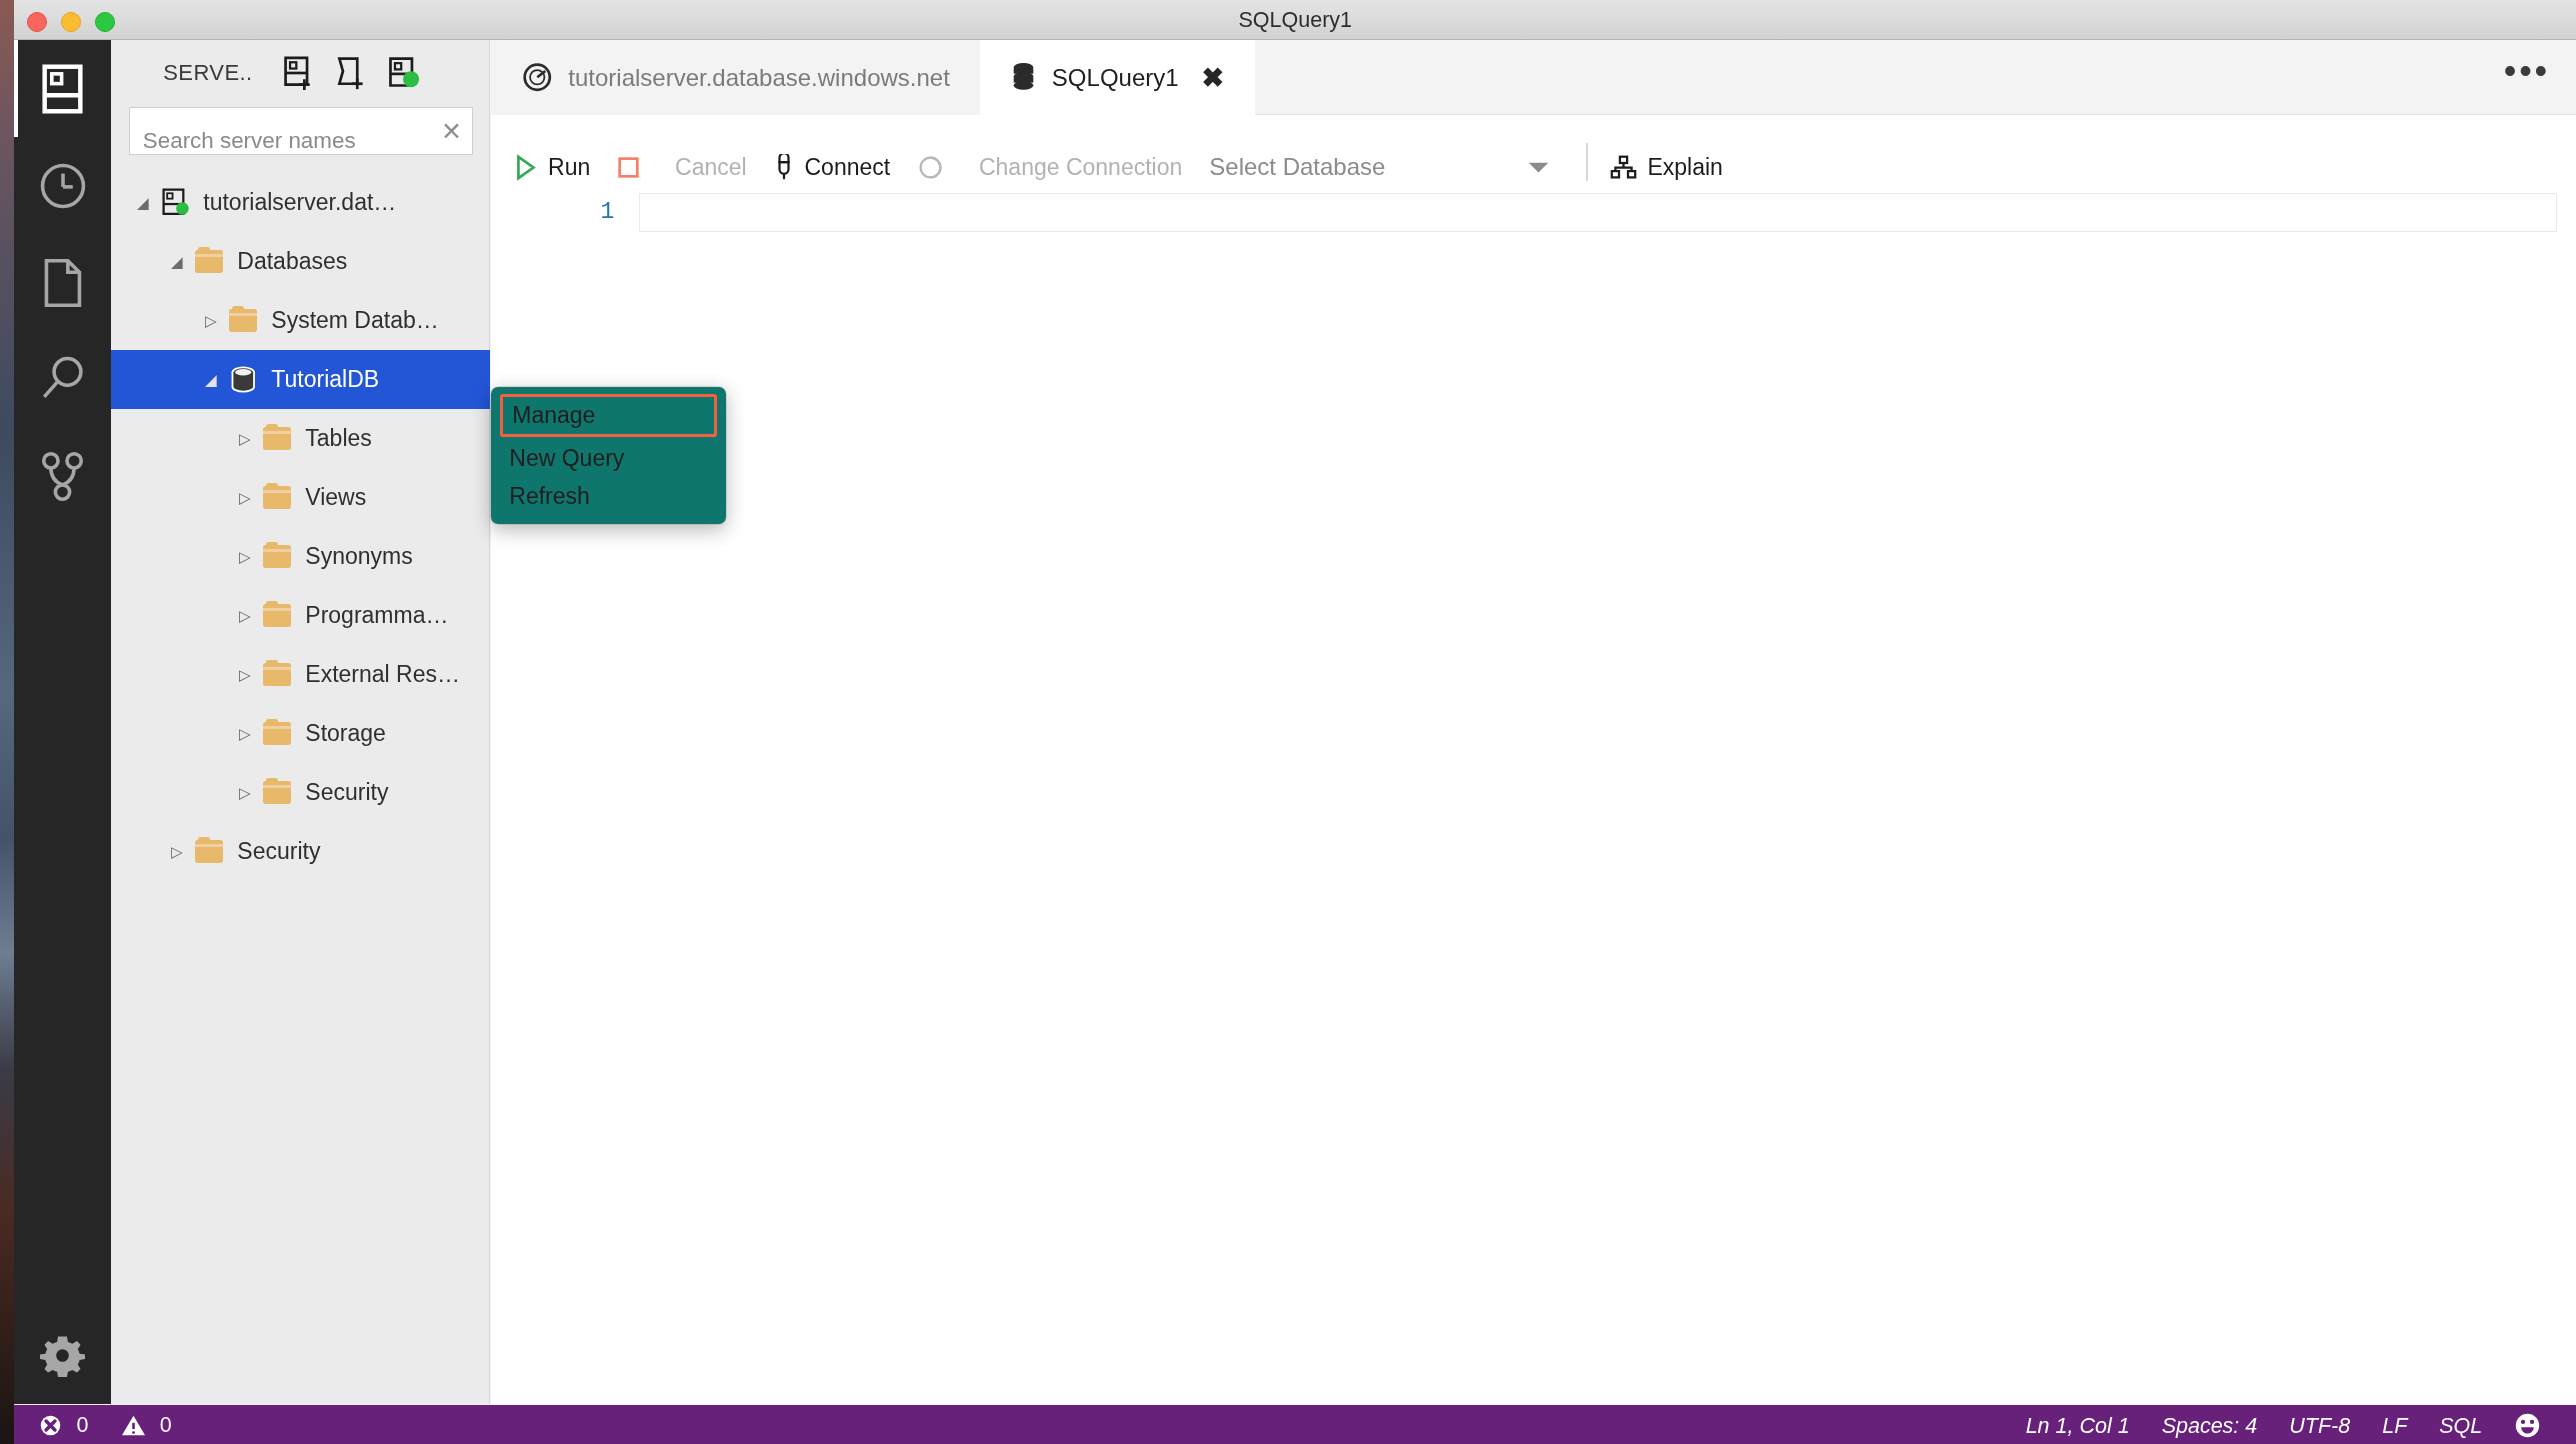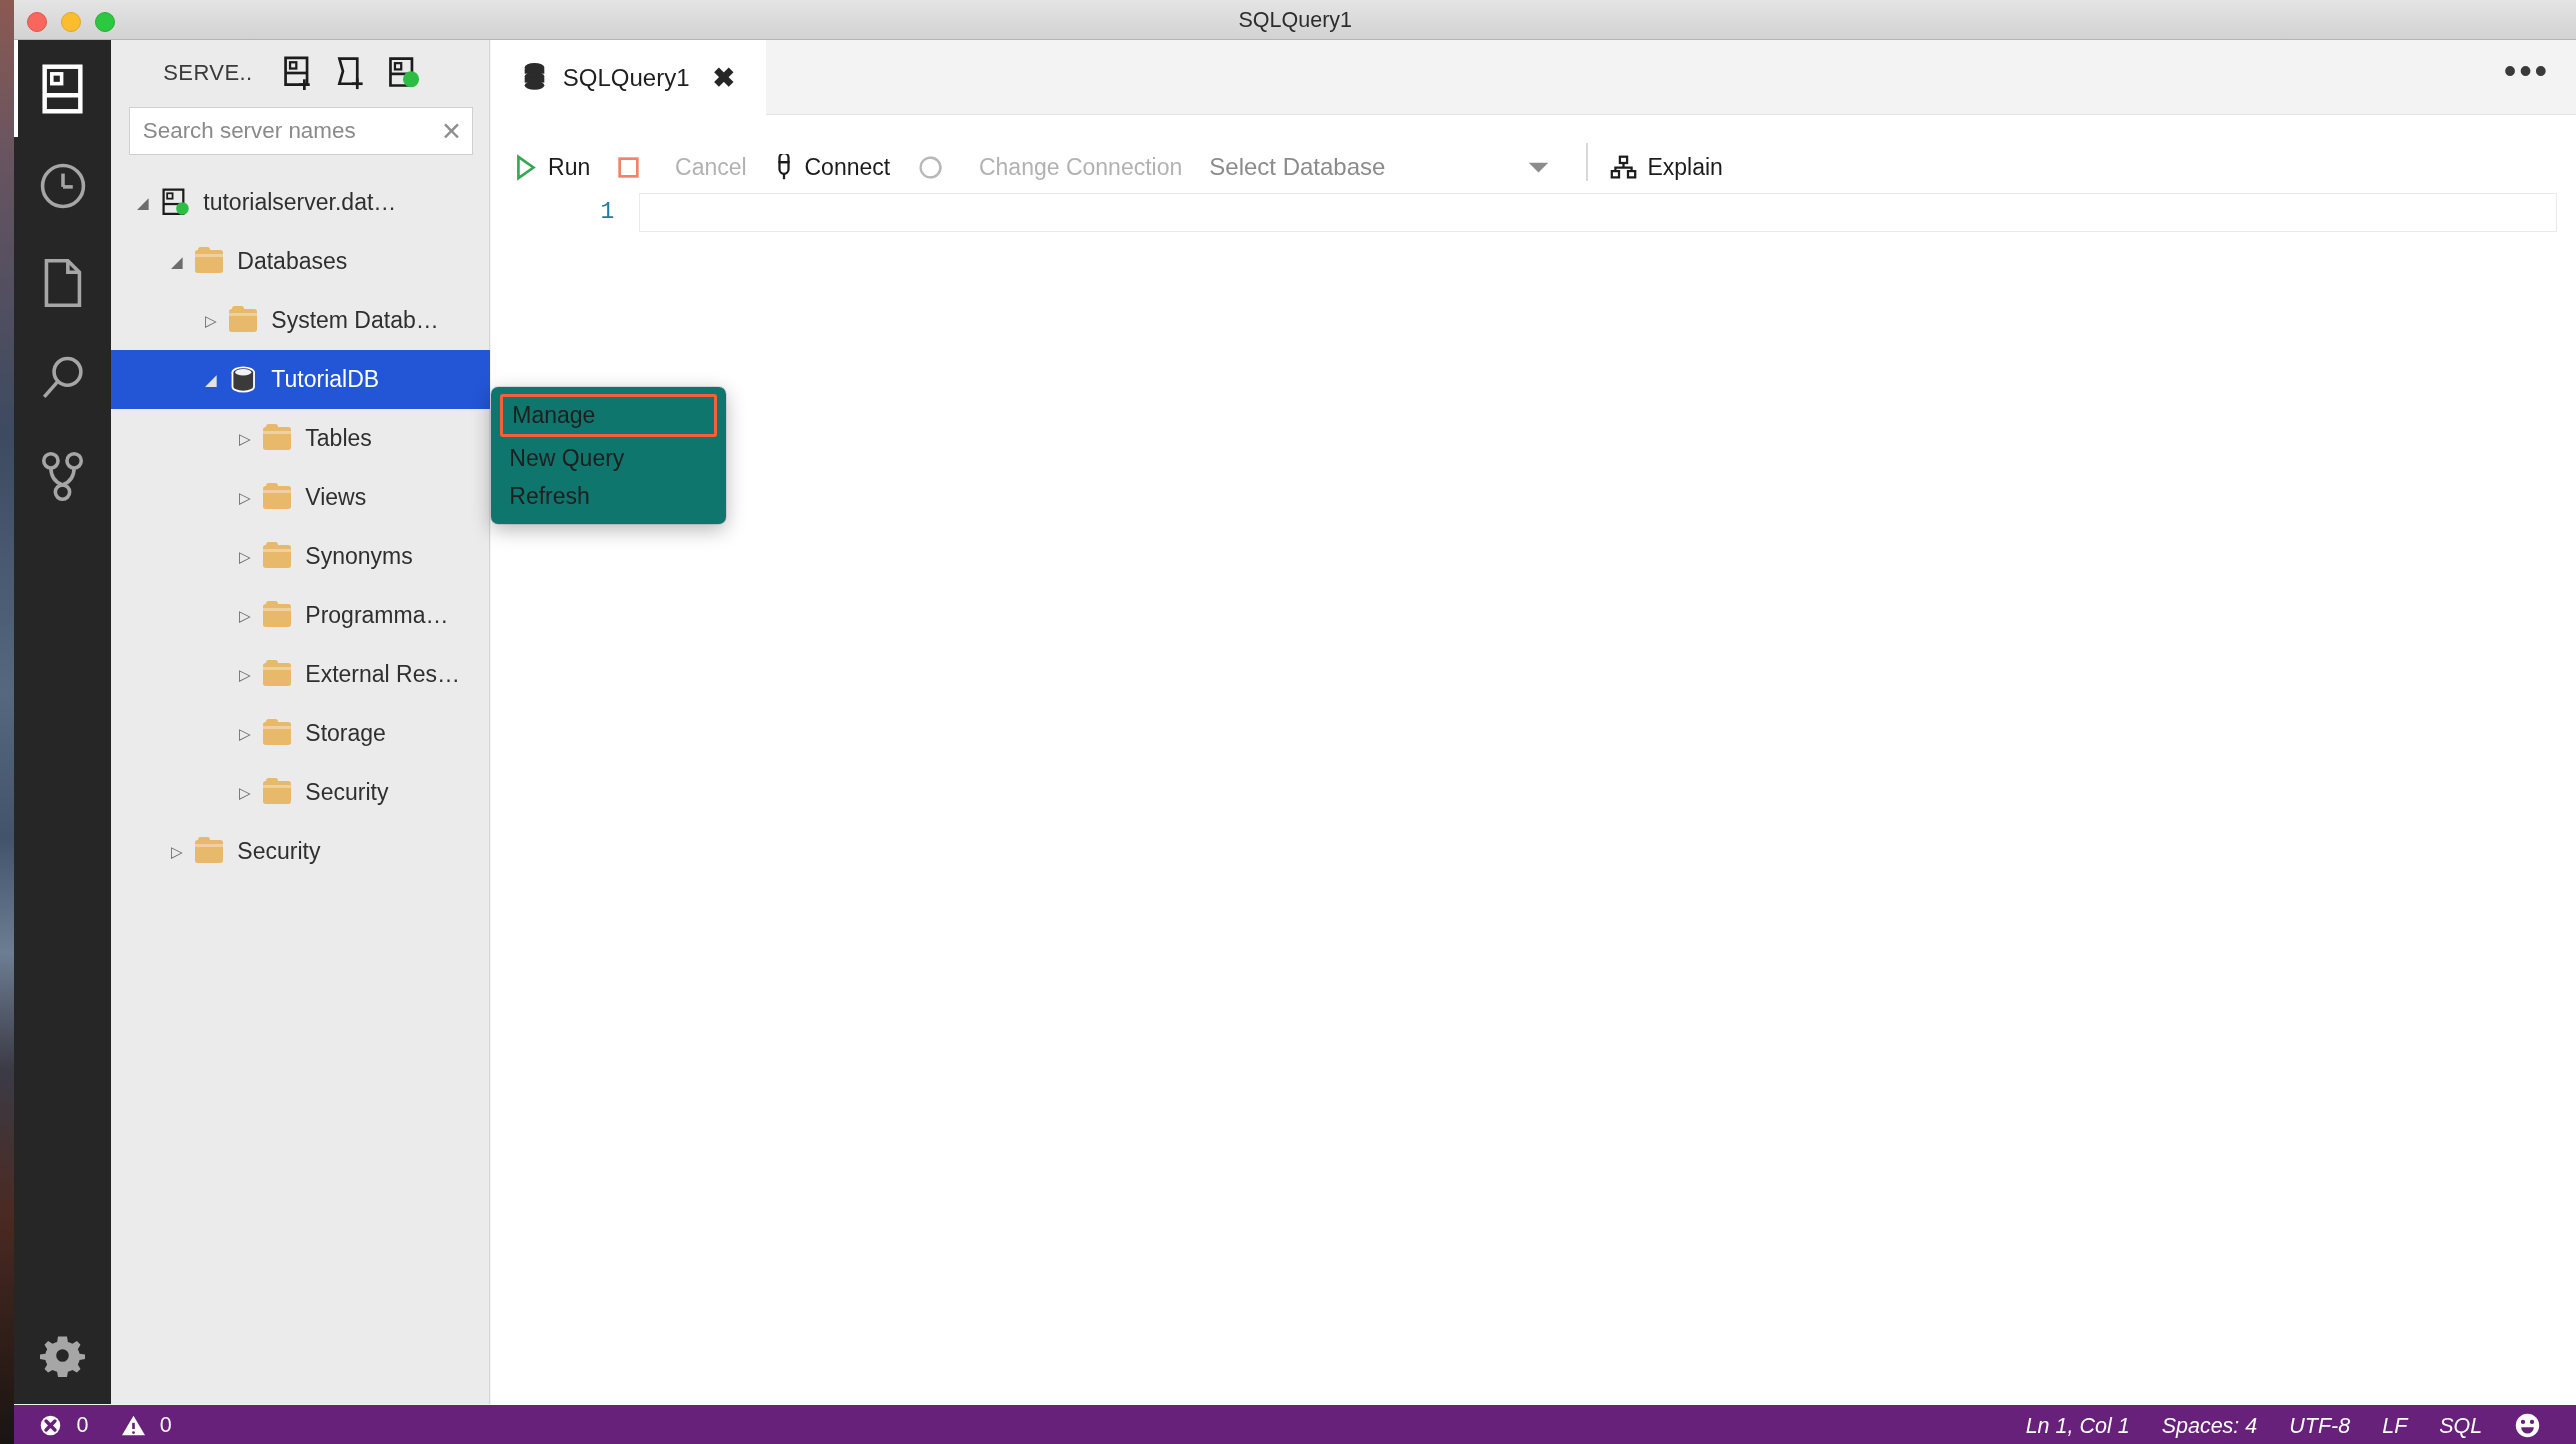--- a/index.html
+++ b/index.html
@@ -56,21 +56,21 @@
   #sidebar-title{
     margin-left:52px; font-size:22px; letter-spacing:0.4px; color:#3a3a3a;
   }
   .side-icon{
     width:43px; height:43px; display:flex; align-items:center; justify-content:center;
     margin-left:9px;
   }
   #search-wrap{
     position:absolute; left:18px; top:67px; width:344px; height:48px;
     background:#ffffff; border:0.9px solid #cfcfcf;
-    display:flex; align-items:center;
+    display:flex; align-items:flex-end;
   }
   #search-input{
     flex:1; border:0; outline:0; background:transparent;
     font-family:"Liberation Sans", sans-serif;
     font-size:22.4px; color:#6d6d6d; padding-left:12.5px;
   }
   #search-input::placeholder{ color:#8a8a8a; }
   #search-clear{
     width:43px; height:100%; display:flex; align-items:center; justify-content:center;
     color:#8e8e8e; font-size:25px; cursor:pointer;
@@ -376,20 +376,30 @@
   <div id="context-menu">
       <div class="ctx-item highlighted">Manage</div>
       <div class="ctx-item">New Query</div>
       <div class="ctx-item">Refresh</div>
     </div>
 
   <div id="main">
 
     <div id="tabbar">
 
+      <div class="tab inactive">
+        <span class="tab-icon">
+          <svg width="30.5" height="30.5" viewBox="0 0 34 34">
+            <circle cx="17" cy="17" r="14" fill="none" stroke="#2b2b2b" stroke-width="3"></circle>
+            <circle cx="17" cy="17" r="8" fill="none" stroke="#2b2b2b" stroke-width="2"></circle>
+            <line x1="17" y1="17" x2="26" y2="10" stroke="#2b2b2b" stroke-width="3"></line>
+          </svg>
+        </span>
+        <span>tutorialserver.database.windows.net</span>
+      </div>
 
       <div class="tab active">
         <span class="tab-icon">
           <svg width="25" height="30.5" viewBox="0 0 28 34">
             <ellipse cx="14" cy="6" rx="11" ry="5" fill="#2b2b2b"></ellipse>
             <rect x="3" y="7" width="22" height="6" fill="#2b2b2b"></rect>
             <ellipse cx="14" cy="16" rx="11" ry="5" fill="#2b2b2b"></ellipse>
             <rect x="3" y="17" width="22" height="6" fill="#2b2b2b"></rect>
             <ellipse cx="14" cy="26" rx="11" ry="5" fill="#2b2b2b"></ellipse>
           </svg>

